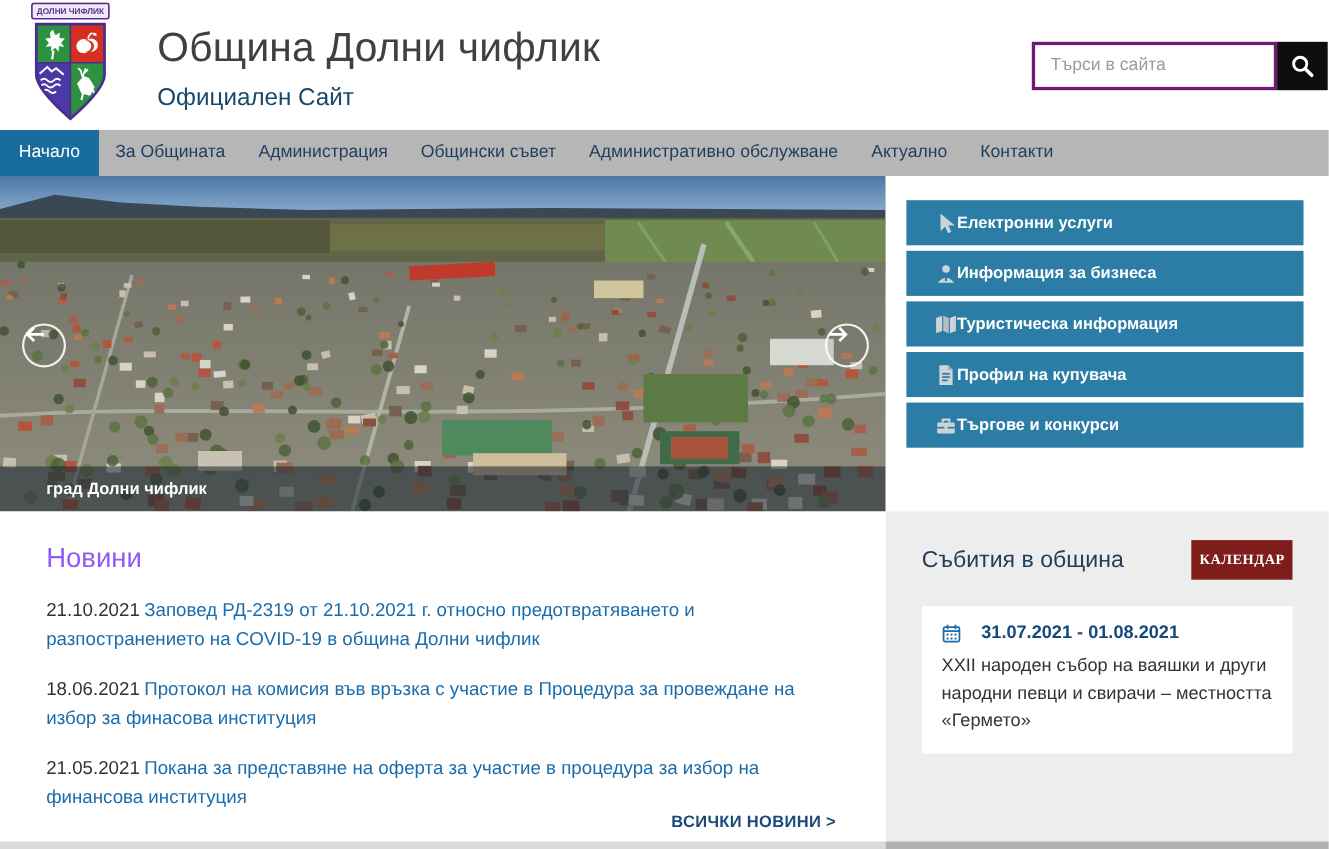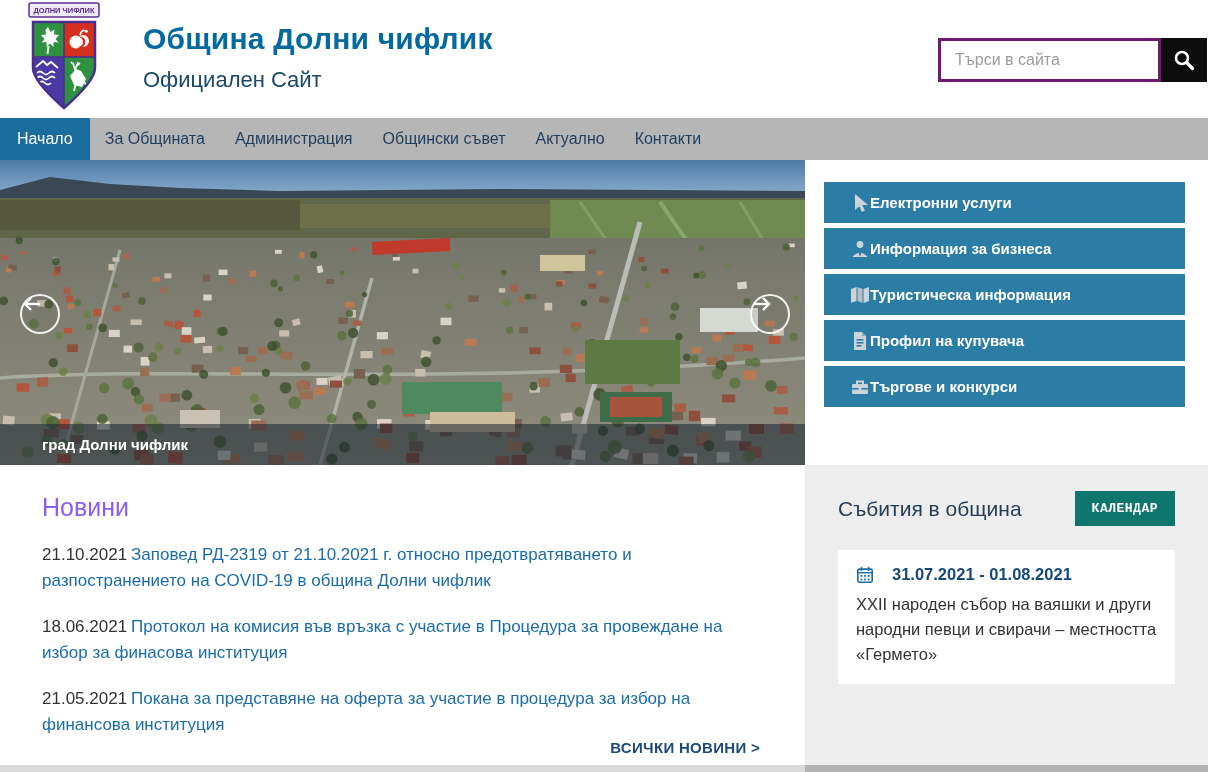--- a/index.html
+++ b/index.html
@@ -4,21 +4,21 @@
 <style>
   * { margin:0; padding:0; box-sizing:border-box; }
   html,body { width:1208px; height:772px; overflow:hidden; background:#fff;
     font-family:"Liberation Sans", sans-serif; }
   .page { position:relative; width:1208px; height:772px; }
 
   
   .header { position:relative; height:118px; background:#fff; }
   .logo { position:absolute; left:12px; top:2px; width:104px; height:112px; }
   .title-block { position:absolute; left:143px; top:22px; }
-  .site-title { font-size:30px; font-weight:bold; color:#0369a1; letter-spacing:.2px; }
+  .site-title { font-size:37px; font-weight:normal; color:#404040; letter-spacing:.2px; }
   .site-subtitle { margin-top:11px; font-size:22px; color:#19486b; }
   .search-box { position:absolute; top:38px; right:1px; display:flex; }
   .search-input { width:223px; height:44px; border:3px solid #701a75; padding:0 14px;
     font-size:16px; color:#444; outline:none; font-family:"Liberation Sans",sans-serif; }
   .search-input::placeholder { color:#9a9a9a; }
   .search-btn { width:46px; height:44px; background:#0d0d0d; border:none; cursor:pointer;
     display:flex; align-items:center; justify-content:center; }
 
   
   .nav { height:42px; background:#b6b6b6; display:flex; align-items:stretch; }
@@ -51,23 +51,23 @@
   .news-title { font-size:25px; font-weight:400; color:#8b5cf6; margin-bottom:6px; }
   .news-item { margin-top:20px; font-size:17px; line-height:26px; }
   .news-date { color:#333; margin-right:4px; }
   .news-link { color:#1b6cab; cursor:pointer; text-decoration:none; }
   .all-news { position:absolute; right:45px; bottom:16px; color:#1b4a7a; font-weight:bold;
     font-size:15px; letter-spacing:.3px; cursor:pointer; text-decoration:none; }
 
   .events { width:403px; background:#ededed; padding:26px 33px 0 33px; }
   .events-header { display:flex; justify-content:space-between; align-items:center; }
   .events-title { font-size:21px; font-weight:400; color:#243e58; }
-  .calendar-btn { background:#0f766e; color:#fff; border:none; font-weight:bold;
-    font-size:13px; letter-spacing:.5px; padding:10px 17px; cursor:pointer;
-    font-family:Liberation Mono, monospace; }
+  .calendar-btn { background:#7f1d1d; color:#fff; border:none; font-weight:bold;
+    font-size:13px; letter-spacing:.5px; padding:10px 7px; cursor:pointer;
+    font-family:Liberation Serif, serif; }
   .event-card { background:#fff; margin-top:24px; padding:15px 18px 18px 18px; }
   .event-date { display:flex; align-items:center; gap:18px; color:#15497c;
     font-weight:bold; font-size:16.5px; }
   .event-text { margin-top:8px; font-size:16.5px; color:#333; line-height:1.5; }
 
   .footer-strip { position:absolute; left:0; bottom:0; width:1208px; height:7px;
     display:flex; }
   .footer-strip .f-left { width:805px; background:#dadada; }
   .footer-strip .f-right { flex:1; background:#b2b2b2; }
 </style>
@@ -182,20 +182,21 @@
         </svg>
       </button>
     </div>
   </div>
 
   <nav class="nav" id="main-nav">
       <a class="nav-item active">Начало</a>
       <a class="nav-item">За Общината</a>
       <a class="nav-item">Администрация</a>
       <a class="nav-item">Общински съвет</a>
+      <a class="nav-item">Административно обслужване</a>
       <a class="nav-item">Актуално</a>
       <a class="nav-item">Контакти</a>
     </nav>
 
   <div class="main-row">
     <div class="hero">
       <svg id="town-svg" width="805" height="305" viewBox="0 0 805 305">
         <defs>
           <linearGradient id="sky" x1="0" y1="0" x2="0" y2="1">
             <stop offset="0" stop-color="#4c79a8"></stop>

